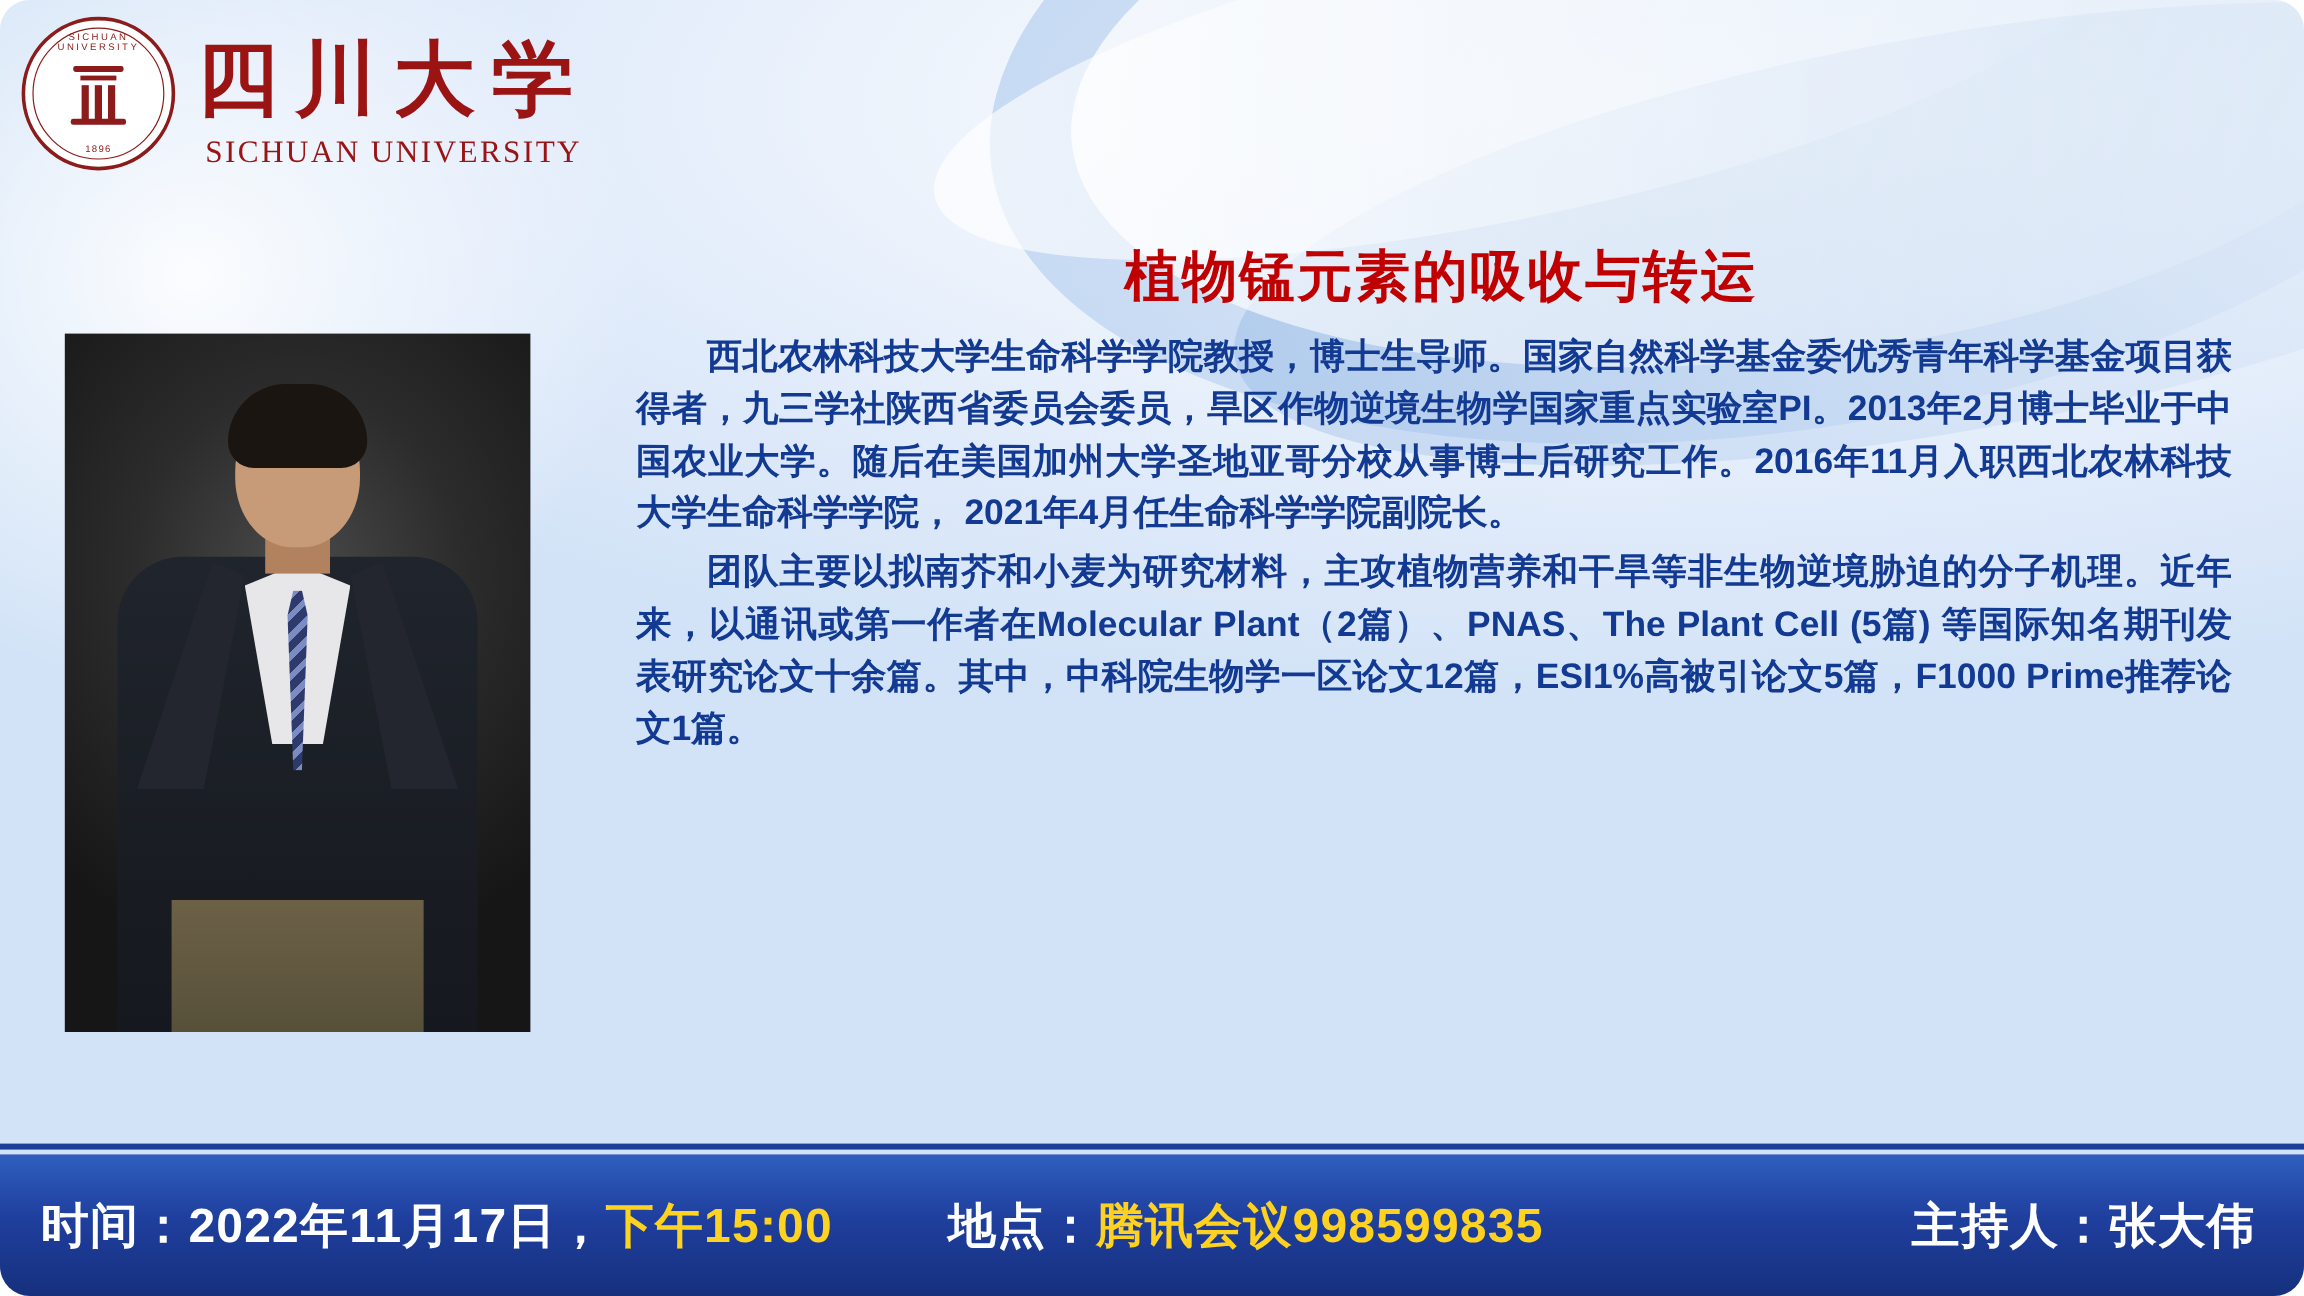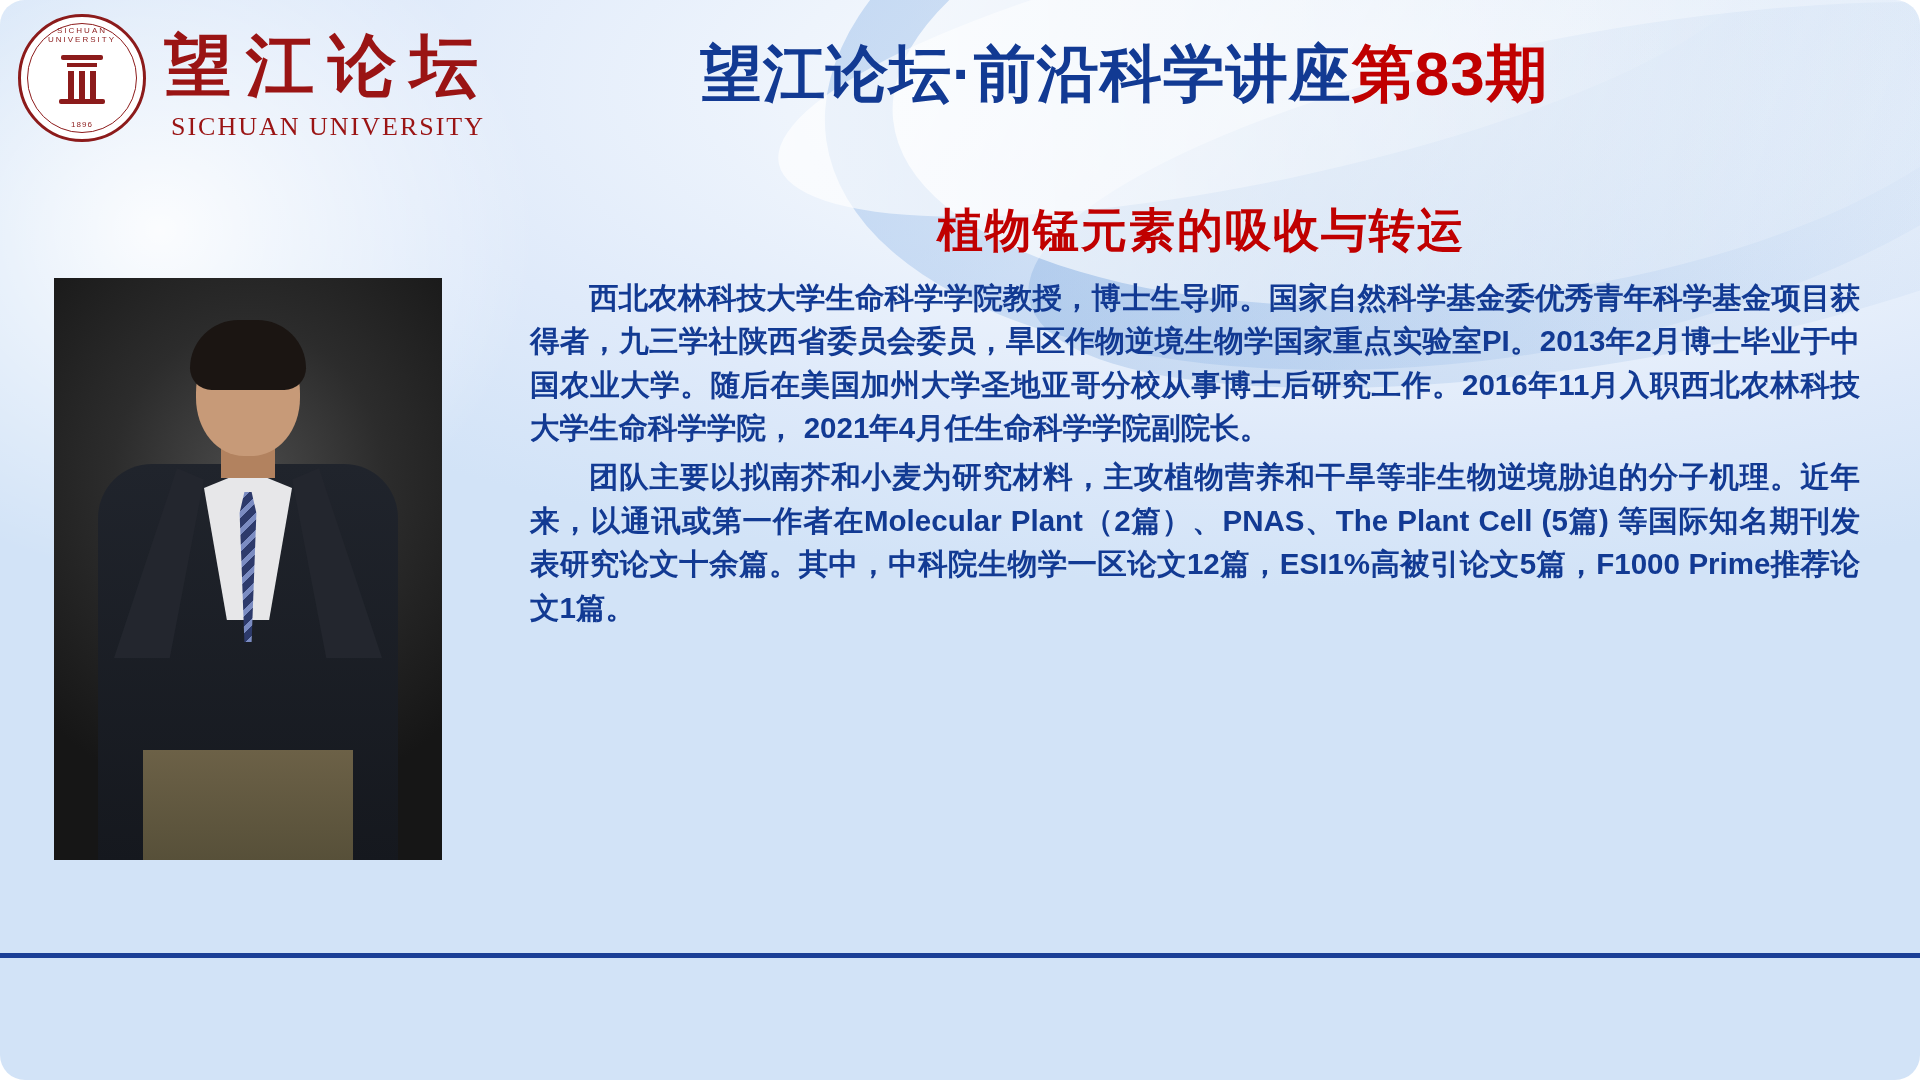--- a/index.html
+++ b/index.html
@@ -318,28 +318,25 @@
               <i class="t2"></i>
               <i class="p1"></i>
               <i class="p2"></i>
               <i class="p3"></i>
               <i class="base"></i>
           </div>
         </div>
         <div class="ring-bot">1896</div>
       </div>
       <div class="univ-names">
-        <div class="univ-cn">望江论坛</div>
+        <div class="univ-cn">四川大学</div>
         <div class="univ-en">SICHUAN UNIVERSITY</div>
       </div>
     </div>
 
-    <div class="banner-title">
-      <span class="blue">望江论坛·前沿科学讲座</span><span class="red">第83期</span>
-    </div>
   </div>
 
   <div class="photo">
     <div class="ph-body"></div>
     <div class="ph-shirt"></div>
     <div class="ph-tie"></div>
     <div class="ph-lapel-l"></div>
     <div class="ph-lapel-r"></div>
     <div class="ph-neck"></div>
     <div class="ph-head"></div>
@@ -349,14 +346,25 @@
 
   <div class="main">
     <div class="talk-title">植物锰元素的吸收与转运</div>
     <div class="bio">
       <p>西北农林科技大学生命科学学院教授，博士生导师。国家自然科学基金委优秀青年科学基金项目获得者，九三学社陕西省委员会委员，旱区作物逆境生物学国家重点实验室PI。2013年2月博士毕业于中国农业大学。随后在美国加州大学圣地亚哥分校从事博士后研究工作。2016年11月入职西北农林科技大学生命科学学院， 2021年4月任生命科学学院副院长。</p>
       <p>团队主要以拟南芥和小麦为研究材料，主攻植物营养和干旱等非生物逆境胁迫的分子机理。近年来，以通讯或第一作者在Molecular Plant（2篇）、PNAS、The Plant Cell (5篇) 等国际知名期刊发表研究论文十余篇。其中，中科院生物学一区论文12篇，ESI1%高被引论文5篇，F1000 Prime推荐论文1篇。</p>
     </div>
   </div>
 
   <div class="rule"></div>
+  <div class="footer">
+    <div class="item time">
+      <span>时间：</span><span>2022年11月17日，</span><span class="hl">下午15:00</span>
+    </div>
+    <div class="item place">
+      <span>地点：</span><span class="hl">腾讯会议998599835</span>
+    </div>
+    <div class="item host">
+      <span>主持人：</span><span>张大伟</span>
+    </div>
+  </div>
 
 </div>
 
 </body></html>

